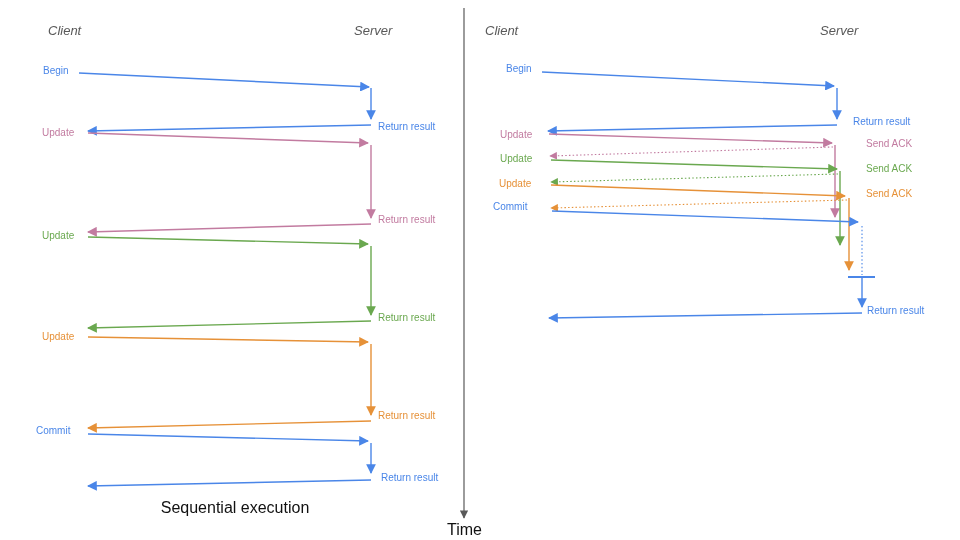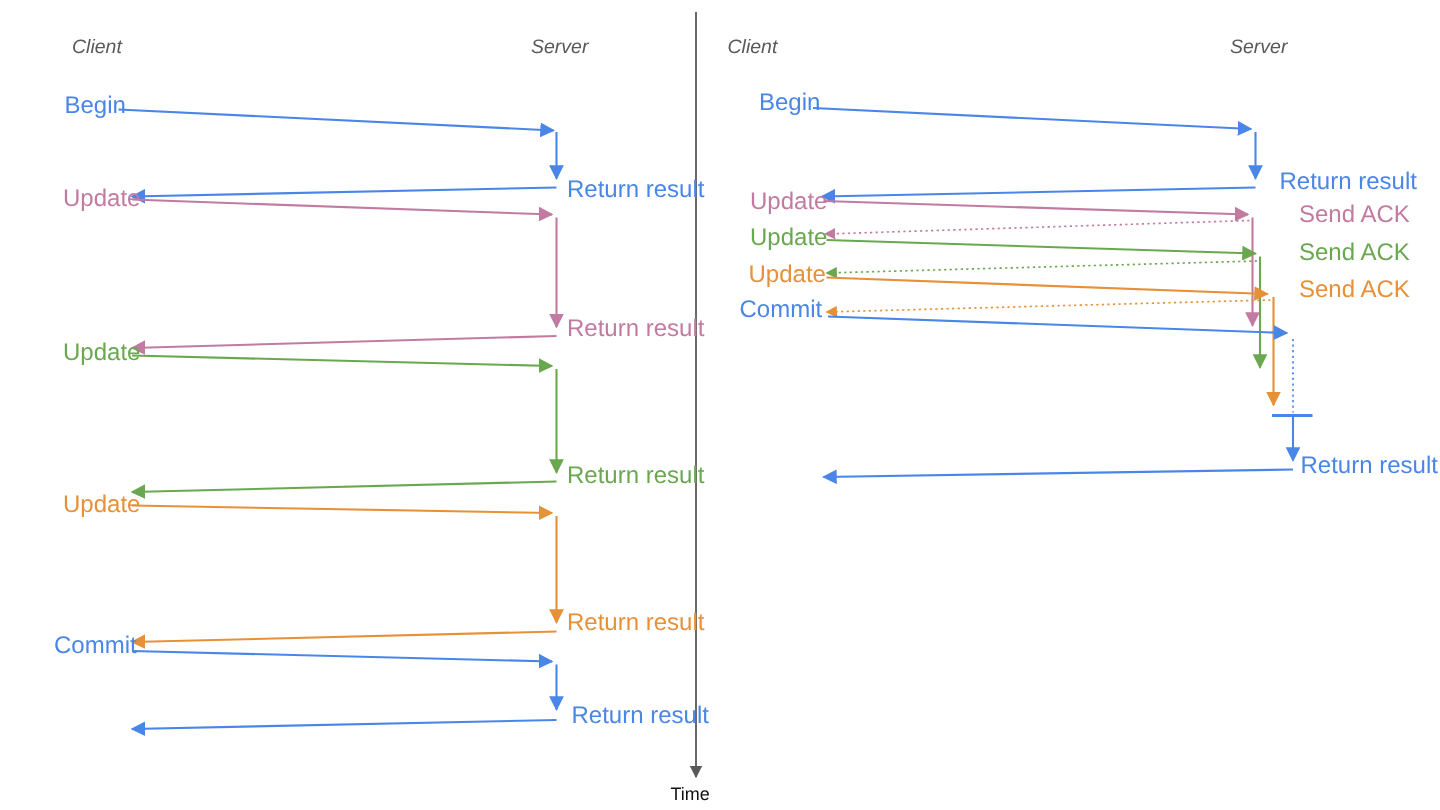--- a/index.html
+++ b/index.html
@@ -1,28 +1,28 @@
 <!DOCTYPE html>
 <html><head>
 <meta charset="utf-8">
 <style>
   html,body{margin:0;padding:0;background:#ffffff;}
   .canvas{
     position:relative;width:960px;height:540px;background:#ffffff;overflow:hidden;
     font-family:"Liberation Sans", sans-serif;
   }
   .arrows{position:absolute;left:0;top:0;width:960px;height:540px;}
-  .lbl{position:absolute;white-space:nowrap;font-size:16px;line-height:13px;}
+  .lbl{position:absolute;white-space:nowrap;font-size:10px;line-height:13px;}
   .actor{font-size:13px;font-style:italic;color:#595959;}
   .blue{color:#4a86e8;}
   .pink{color:#c27ba0;}
   .green{color:#6aa84f;}
   .orange{color:#e69138;}
   .title{font-size:16px;color:#111111;text-align:center;width:220px;}
-  .time{font-size:12px;color:#111111;}
+  .time{font-size:16px;color:#111111;}
 </style>
 </head>
 <body>
 
 <div class="canvas">
 
   <svg class="arrows" width="960" height="540" viewBox="0 0 960 540">
     <defs>
       <marker id="ab" viewBox="0 0 10 10" refX="9" refY="5" markerWidth="7" markerHeight="7" orient="auto-start-reverse">
           <path d="M0,0 L10,5 L0,10 z" fill="#4a86e8"></path>
@@ -101,20 +101,21 @@
 
   <div class="lbl green" style="left:42px;top:229px;">Update</div>
   <div class="lbl green" style="left:378px;top:311px;">Return result</div>
 
   <div class="lbl orange" style="left:42px;top:330px;">Update</div>
   <div class="lbl orange" style="left:378px;top:409px;">Return result</div>
 
   <div class="lbl blue" style="left:36px;top:424px;">Commit</div>
   <div class="lbl blue" style="left:381px;top:471px;">Return result</div>
 
+  <div class="lbl title" style="left:125px;top:501px;">Sequential execution</div>
 
   <div class="lbl actor" style="left:485px;top:24px;">Client</div>
   <div class="lbl actor" style="left:820px;top:24px;">Server</div>
 
   <div class="lbl blue" style="left:506px;top:62px;">Begin</div>
   <div class="lbl blue" style="left:853px;top:115px;">Return result</div>
 
   <div class="lbl pink" style="left:500px;top:128px;">Update</div>
   <div class="lbl pink" style="left:866px;top:137px;">Send ACK</div>
 

